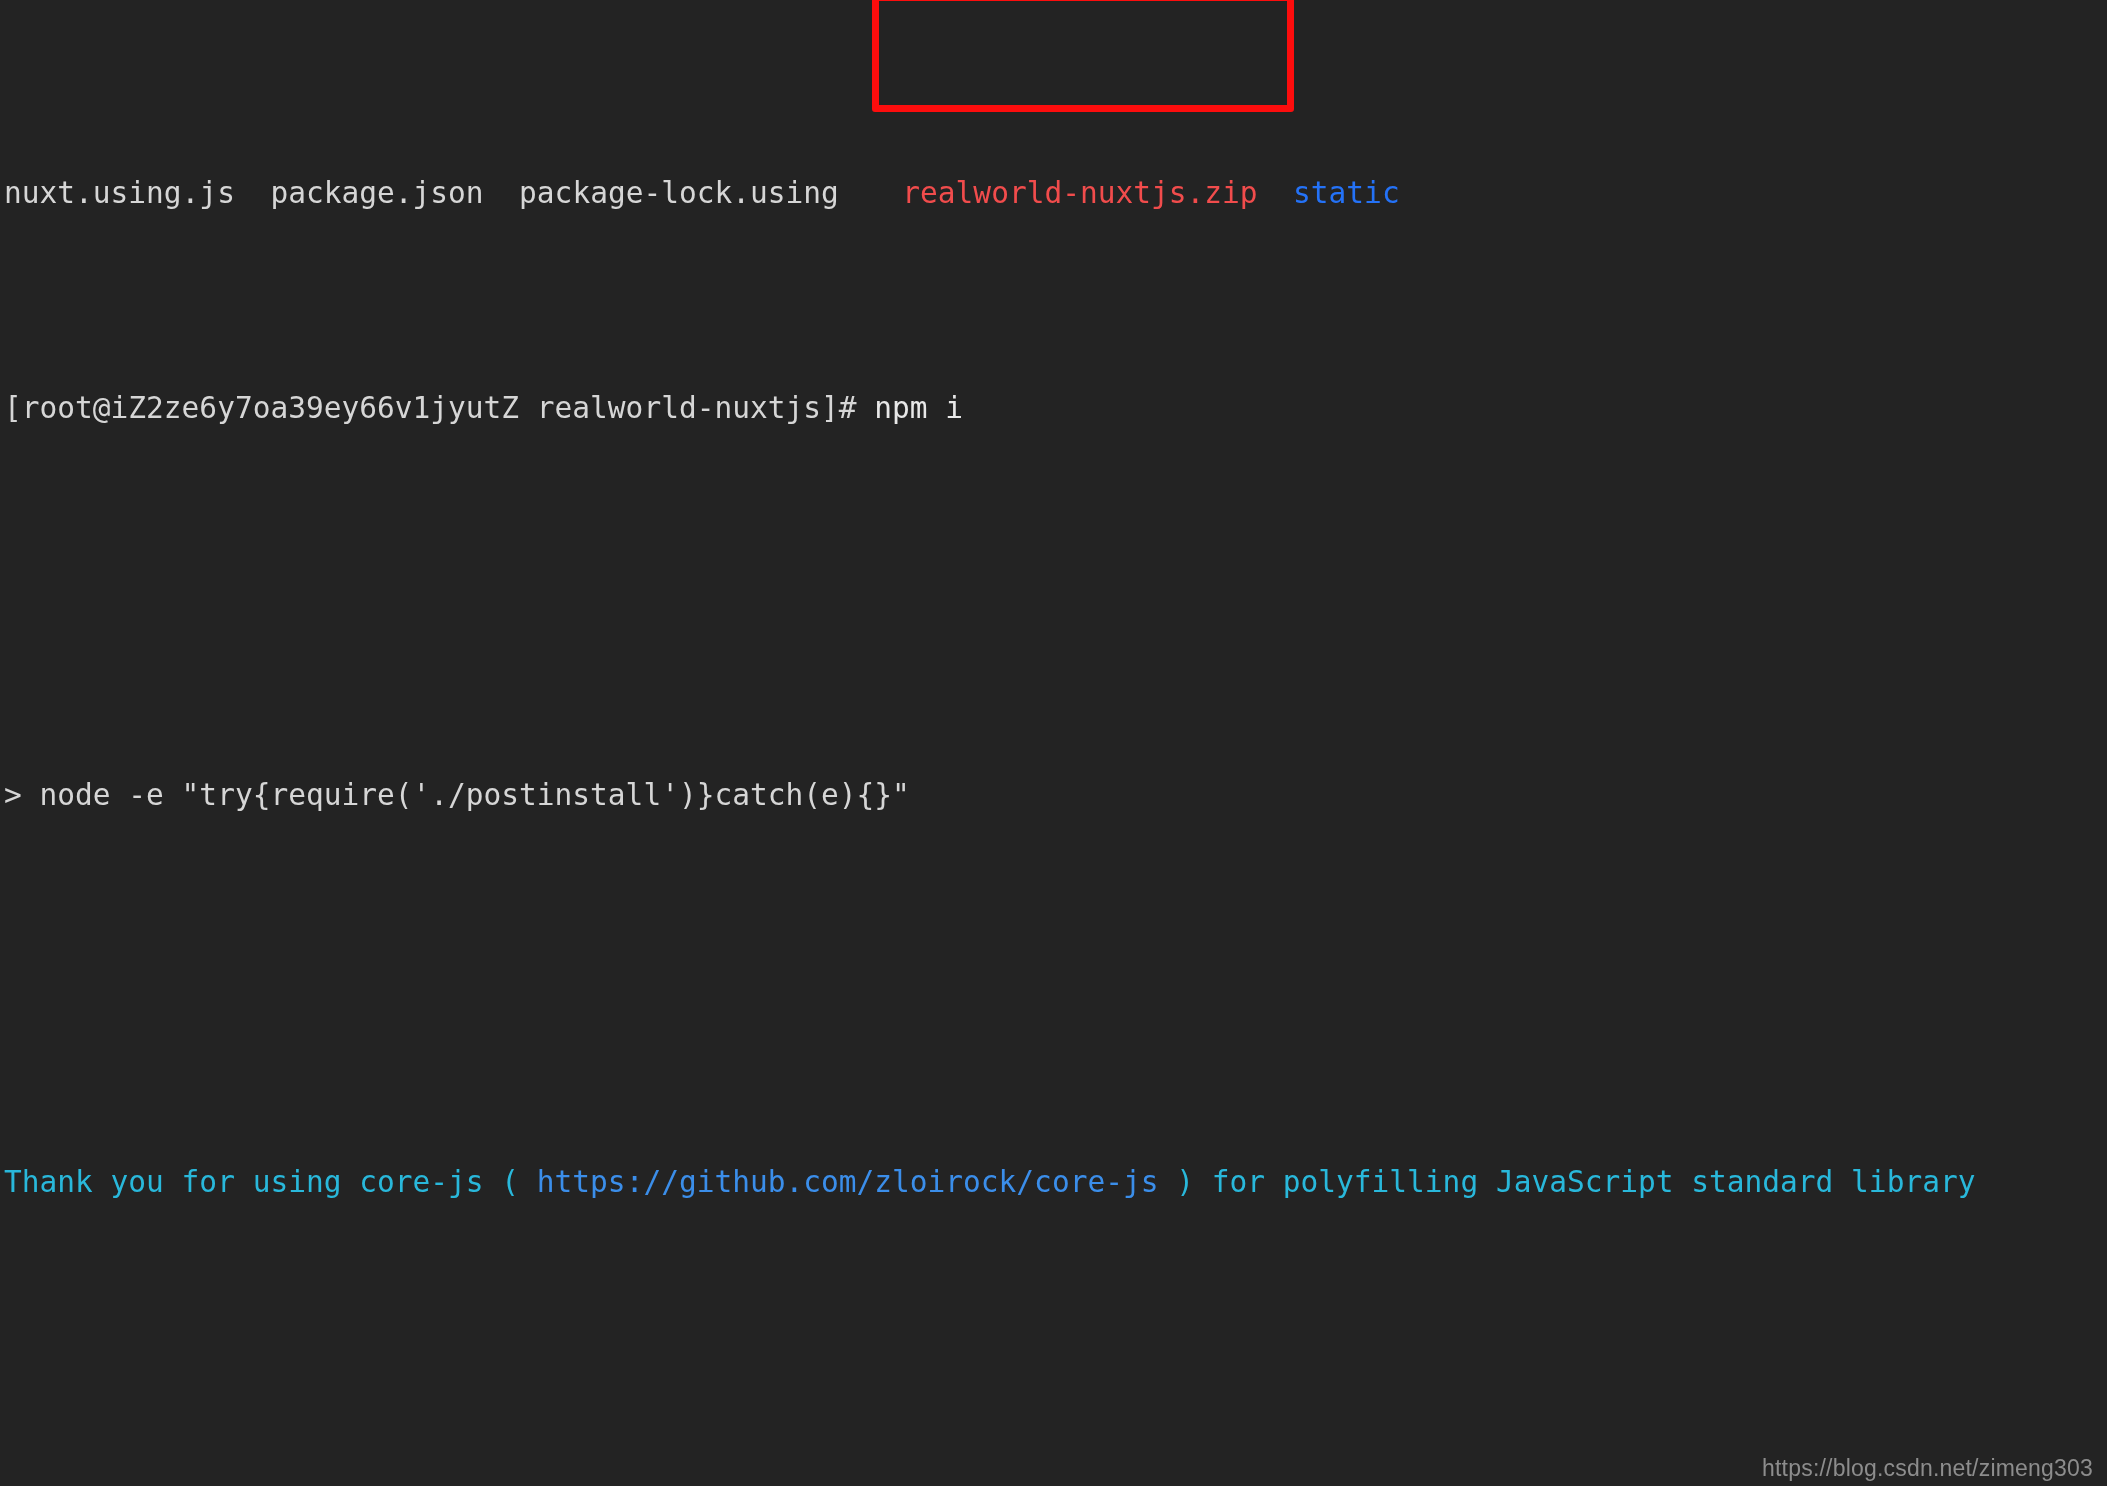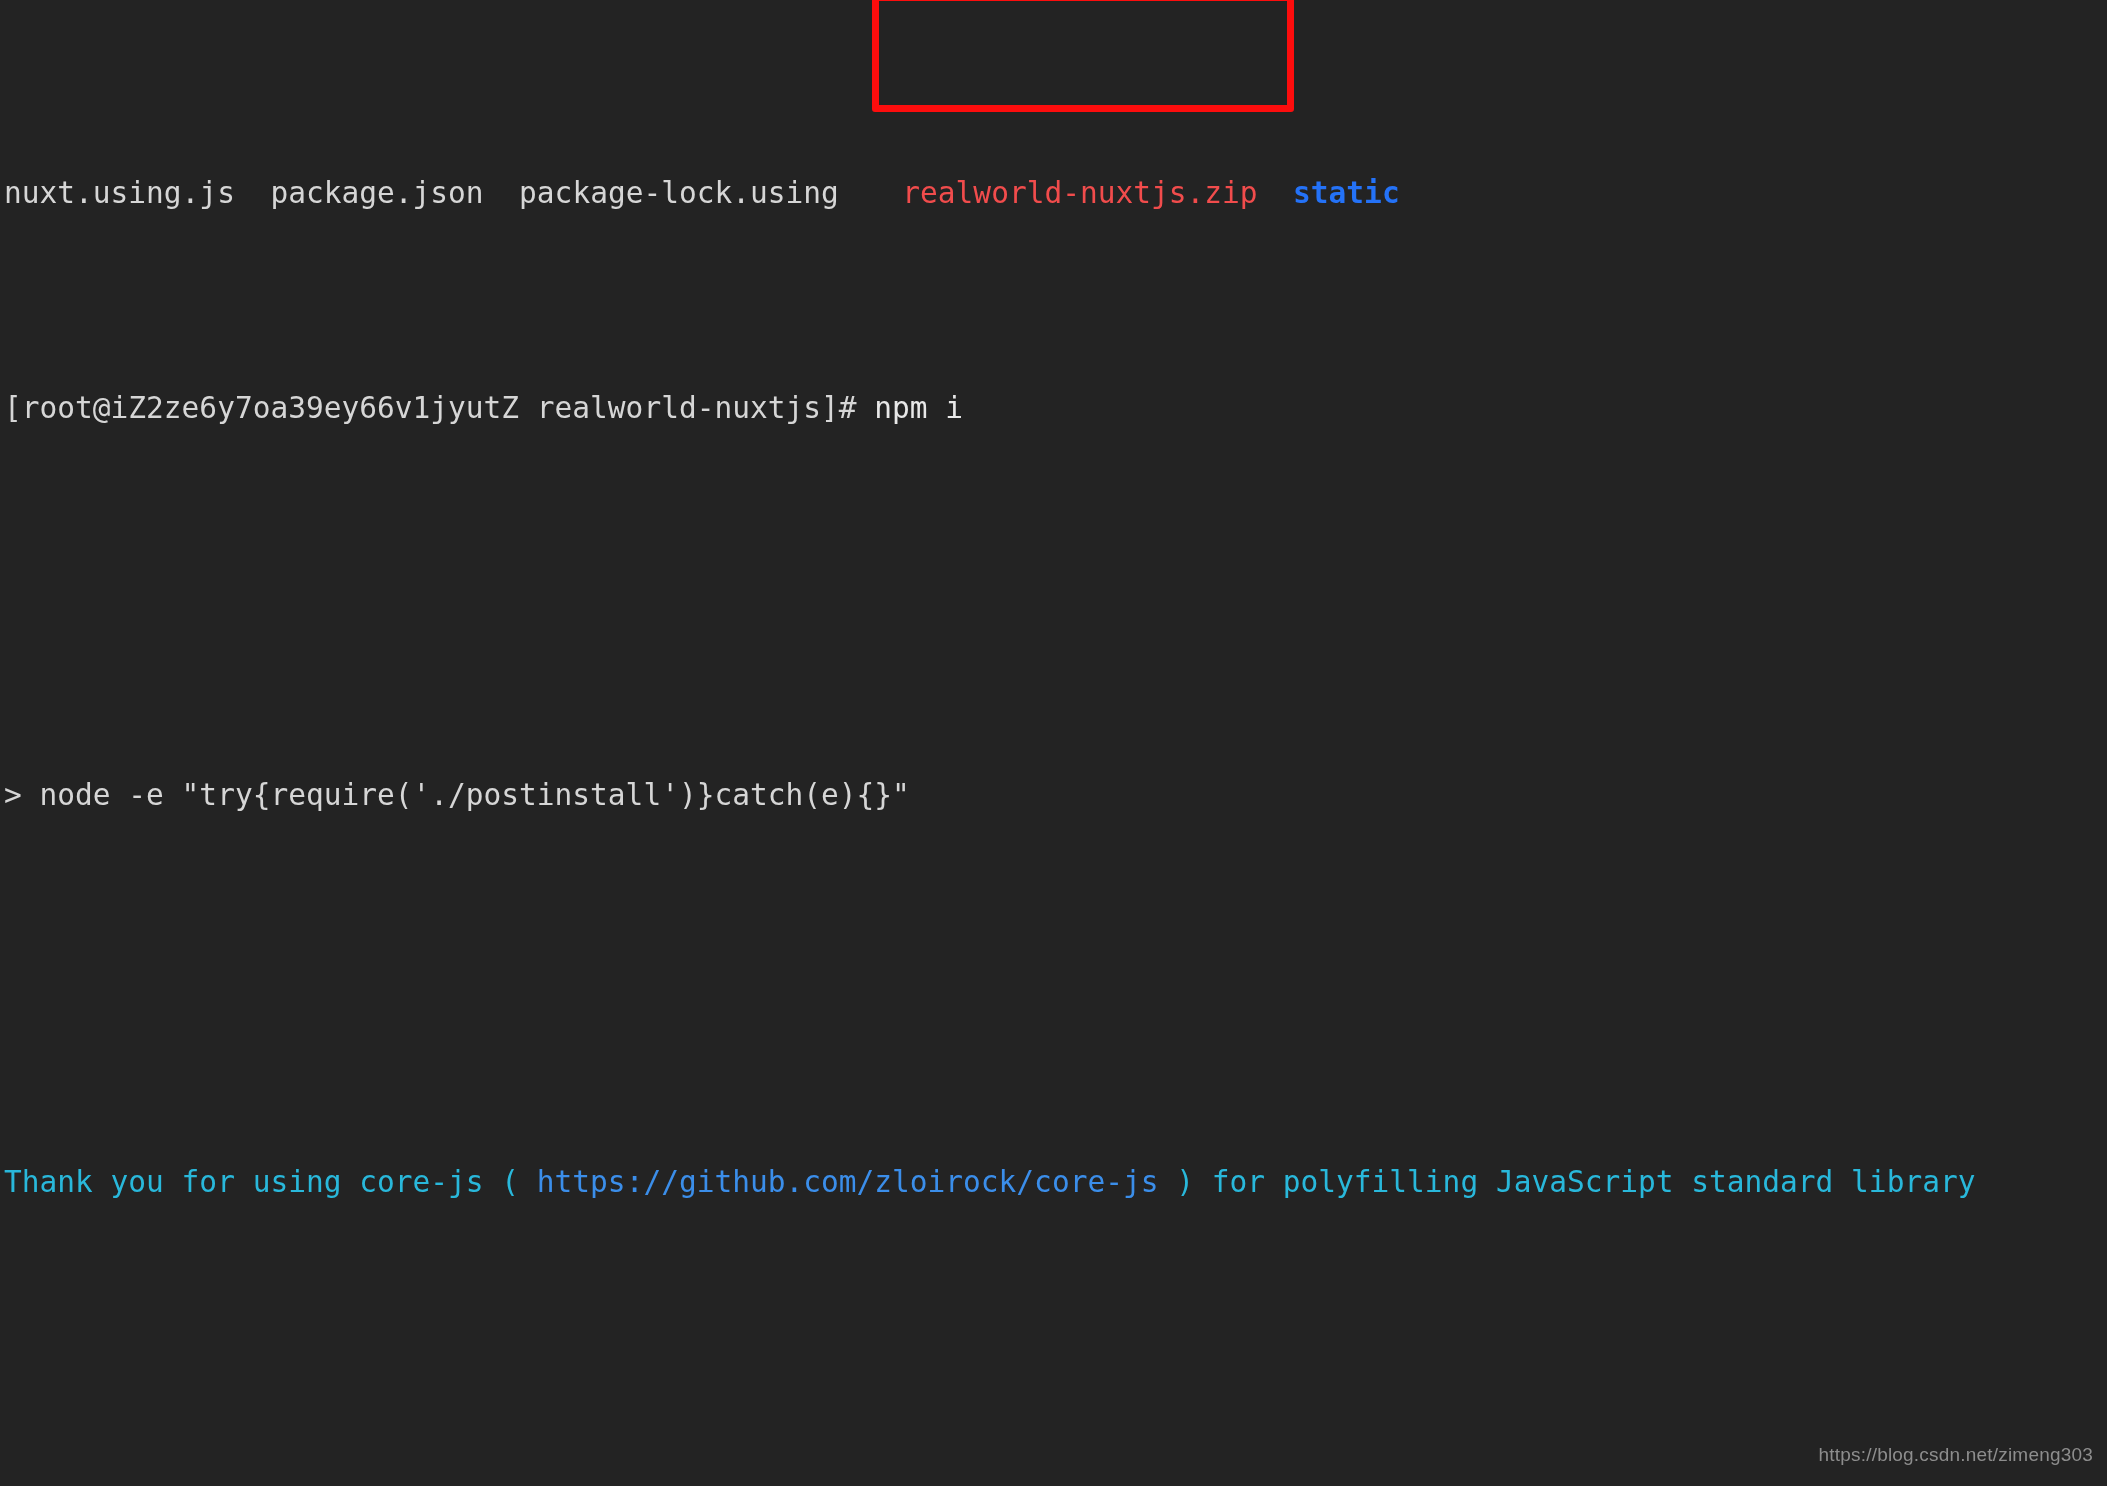--- a/index.html
+++ b/index.html
@@ -38,41 +38,41 @@
   }
   .line.blank { height: 43px; }
 
   
   .c-default { color: #d6d6d6; }
   .c-white   { color: #e8e8e8; }
   .c-cyan    { color: #29b8db; }
   .c-blue    { color: #3b8eea; margin-top: 28px; }
   .c-brightblue { color: #2472f7; }
   .c-red     { color: #f14c4c; margin-left: 28px; }
-  .bold      { font-weight: bold; }
+  .bold      { font-weight: normal; }
 
   
   #annotation-box {
     position: absolute;
     left: 872px;
     top: -6px;
     width: 422px;
     height: 118px;
     border: 7px solid #fd0d0d;
     box-sizing: border-box;
     pointer-events: none;
     border-radius: 3px;
   }
 
   #watermark {
     position: absolute;
     right: 14px;
-    bottom: 20px;
+    bottom: 4px;
     font-family: "Liberation Sans", sans-serif;
-    font-size: 19px;
+    font-size: 23px;
     color: #8d8d8d;
     letter-spacing: 0.2px;
   }
 </style>
 </head>
 <body>
 
 <div id="terminal">
 
   

